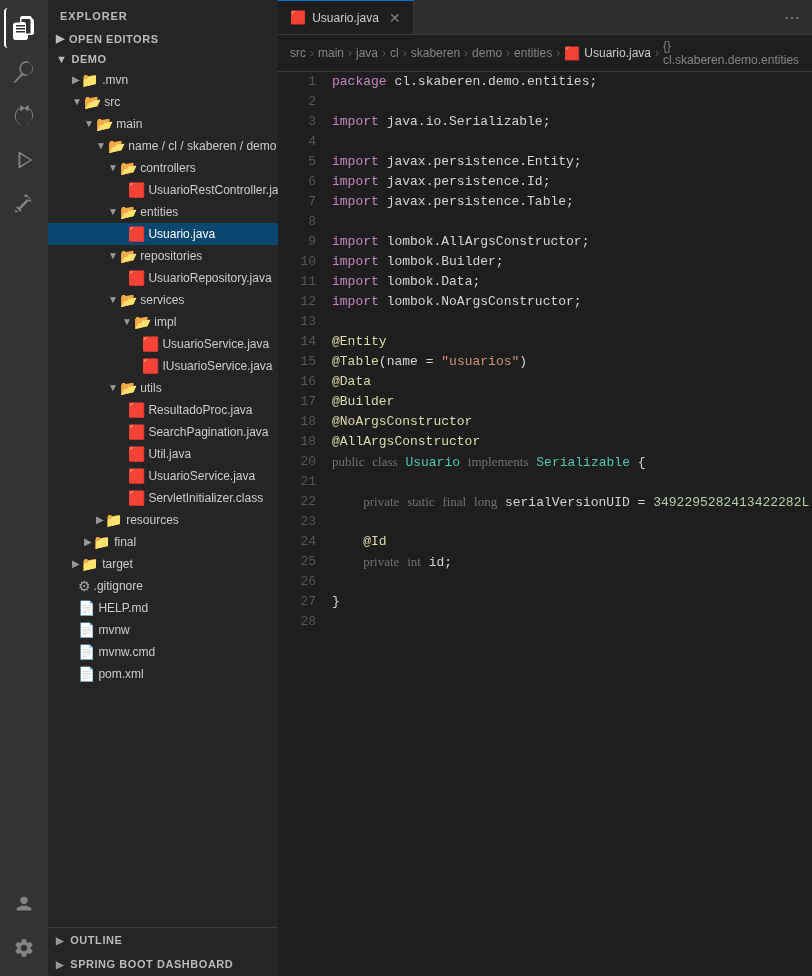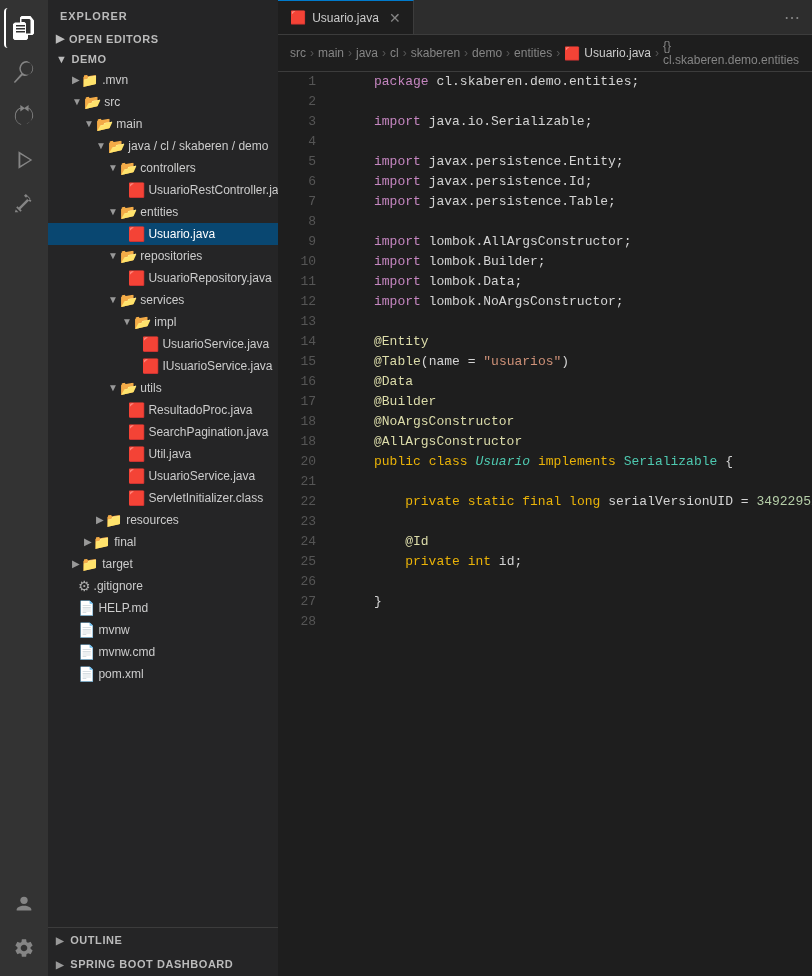--- a/index.html
+++ b/index.html
@@ -204,30 +204,30 @@
       user-select: none;
     }
     .line-numbers div { height: 20px; }
 
     .code-content {
       flex: 1;
       padding-left: 4px;
       overflow-x: auto;
       white-space: pre;
     }
-    .code-line { height: 20px; display: block; margin-left: 42px; }
-
-    
-    .kw { color: #eab308; }       
+    .code-line { height: 20px; display: block; }
+
+    
+    .kw { color: #737373; font-family: Liberation Serif, serif; }       
     .kw2 { color: #c586c0; }     
     .str { color: #ce9178; }      
     .num { color: #b5cea8; }      
     .ann { color: #dcdcaa; }       
     .plain { color: #d4d4d4; }
-    .cls { color: #4ec9b0; font-style: italic; }
+    .cls { color: #4ec9b0; }
     .iface { color: #4ec9b0; }
   </style>
 </head>
 <body>
 
 <div class="activity-bar">
   <div class="activity-icon active" title="Explorer">
     <svg width="24" height="24" viewBox="0 0 24 24" fill="currentColor">
         <path d="M17.5 0h-9L7 1.5v5H2L0 8v14.5L1.5 24h12.09l1.41-1.5V19h4.5L21 17.5v-13L17.5 0zm0 17.5H13v-10l-1.5-1.5H8.5V3h8l1 1v13.5zM3 9h9v1.5H3V9zm0 3h9v1.5H3V12zm0 3h9v1.5H3V15z"></path>
       </svg>
@@ -296,21 +296,21 @@
 
     <div class="tree-item" style="padding-left:36px;">
       <span class="chevron">▼</span>
       <span class="icon folder-yellow">📂</span>
       <span>main</span>
     </div>
 
     <div class="tree-item" style="padding-left:48px;">
       <span class="chevron">▼</span>
       <span class="icon folder-orange">📂</span>
-      <span>java / cl / skaberen / demo</span>
+      <span>name / cl / skaberen / demo</span>
     </div>
 
     <div class="tree-item" style="padding-left:60px;">
       <span class="chevron">▼</span>
       <span class="icon folder-orange">📂</span>
       <span>controllers</span>
     </div>
 
     <div class="tree-item" style="padding-left:80px;">
       <span class="icon file-java">🟥</span>

